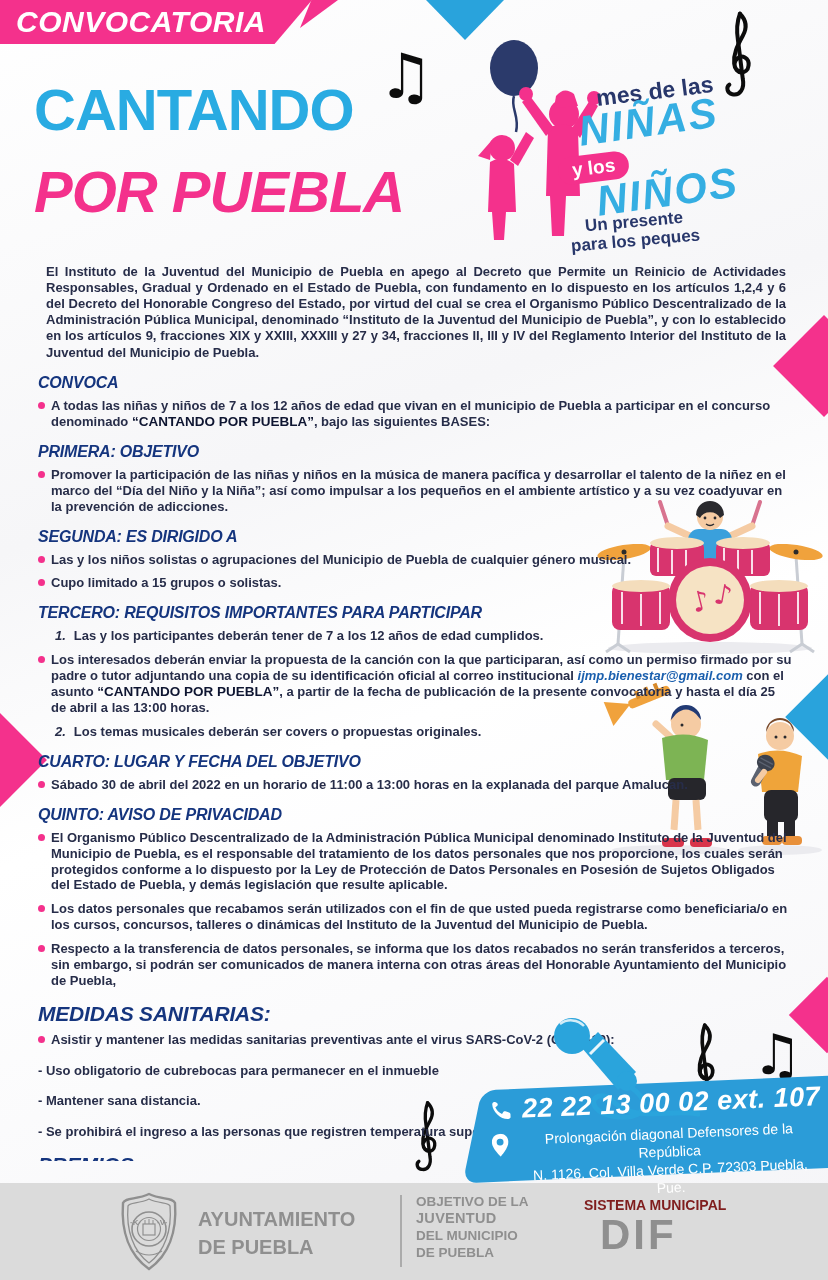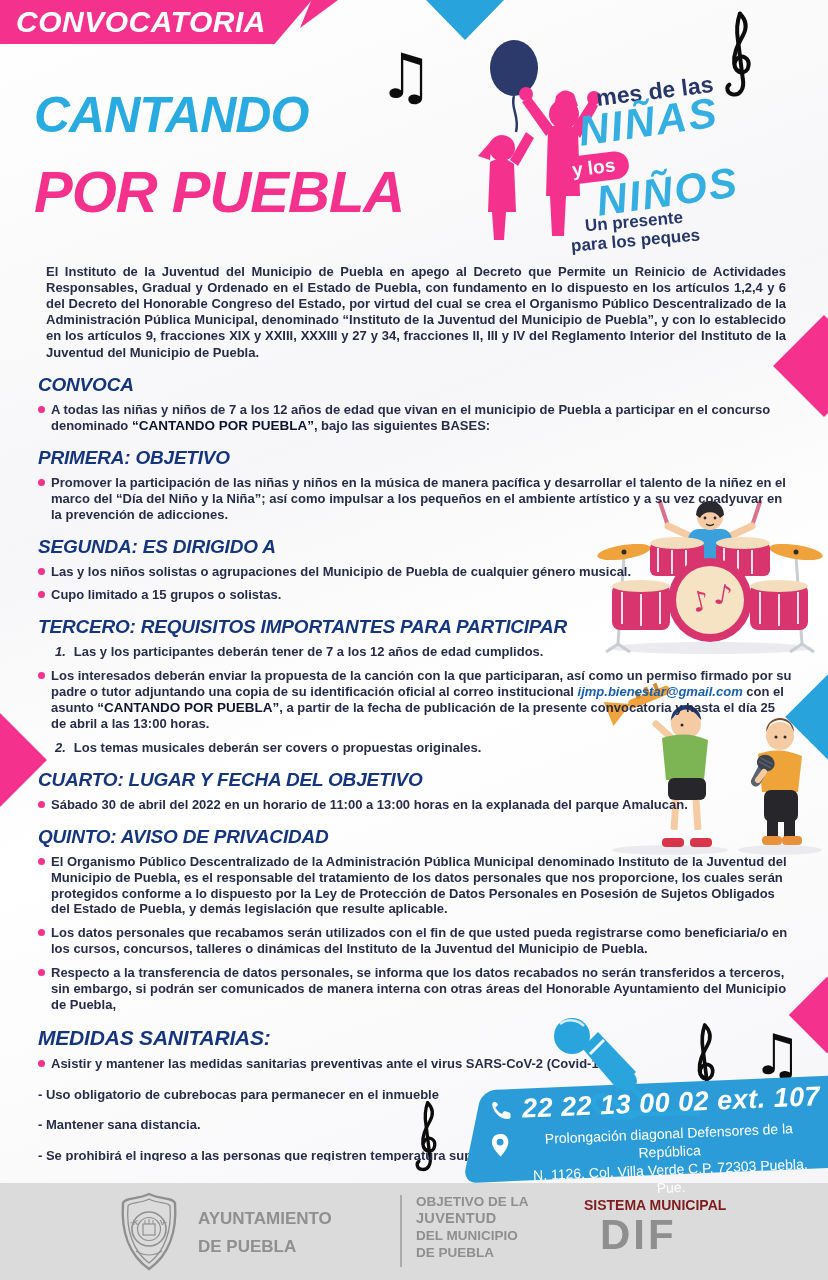--- a/index.html
+++ b/index.html
@@ -9,39 +9,39 @@
     font-family:"Liberation Sans","DejaVu Sans",sans-serif;color:#272D49;
   }
   
   .banner{position:absolute;left:0;top:0;width:312px;height:44px;background:#F4318C;
     clip-path:polygon(0 0,100% 0,88% 100%,0 100%);display:flex;align-items:center;}
   .banner span{color:#fff;font-size:30px;font-weight:700;font-style:italic;letter-spacing:.5px;padding-left:16px;}
   .banner-corner{position:absolute;left:300px;top:0;width:38px;height:28px;background:#F4318C;
     clip-path:polygon(30% 0,100% 0,0 100%);}
   .top-triangle{position:absolute;left:426px;top:0;width:78px;height:40px;background:#29A3DC;
     clip-path:polygon(0 0,100% 0,50% 100%);}
-  .title-1{position:absolute;left:34px;top:86px;font-size:50px;font-weight:700;font-style:italic;
+  .title-1{position:absolute;left:34px;top:76px;font-size:58px;font-weight:700;
     color:#29ABE2;letter-spacing:-1px;}
   .title-2{position:absolute;left:34px;top:158px;font-size:58px;font-weight:700;font-style:italic;
     color:#F4318C;letter-spacing:-1px;}
   .title-note{position:absolute;left:378px;top:40px;font-size:62px;color:#0c0c0c;font-family:"DejaVu Sans",sans-serif;}
   
   .logo{position:absolute;left:468px;top:36px;width:310px;height:210px;}
   .logo .t{position:absolute;font-weight:700;white-space:nowrap;}
   .logo-mes{left:128px;top:42px;color:#28376B;font-size:23px;transform:rotate(-7deg);}
   .logo-ninas{left:110px;top:62px;color:#35AEE2;font-size:42px;font-style:italic;transform:rotate(-8deg);letter-spacing:2px;}
   .logo-ylos{left:90px;top:118px;background:#F4318C;color:#fff;font-size:19px;padding:3px 14px;border-radius:16px;transform:rotate(-7deg);}
   .logo-ninos{left:128px;top:132px;color:#35AEE2;font-size:42px;font-style:italic;transform:rotate(-8deg);letter-spacing:2px;}
   .logo-sub{left:102px;top:176px;color:#28376B;font-size:17px;line-height:19px;transform:rotate(-5deg);text-align:center;}
   .clef{position:absolute;}
   
   .content{position:absolute;left:38px;top:256px;width:756px;height:905px;overflow:hidden;z-index:3;}
   .intro{margin:8px;font-size:13px;font-weight:700;line-height:1.24;text-align:justify;color:#272D49;}
   .doc-section{margin-top:13px;}
-  .sec-heading{margin:0 0 6px 0;font-size:19px;font-weight:700;font-style:italic;color:#15357E;letter-spacing:-.2px;}
+  .sec-heading{margin:0 0 6px 0;font-size:16px;font-weight:700;font-style:italic;color:#15357E;letter-spacing:-.2px;}
   .sec-heading.big{font-size:21px;margin-top:4px;}
   .item{margin:0 0 8px 0;font-size:13px;font-weight:700;line-height:1.22;color:#272D49;}
   .item.bullet{padding-left:13px;text-indent:-13px;}
   .item .dot{display:inline-block;width:7px;height:7px;border-radius:50%;background:#F4318C;margin-right:6px;vertical-align:1px;}
   .item.num{padding-left:34px;text-indent:-17px;}
   .item .num{font-style:italic;margin-right:8px;}
   .item.dash{margin:15px 0 3px 0;}
   .item span.strong{color:#0E1531;font-size:13.5px;}
   .item span.email{color:#1A5FAE;font-style:italic;}
   
@@ -51,21 +51,21 @@
   
   .panel{position:absolute;left:472px;top:1082px;width:420px;height:92px;background:#2B9CD8;
     border-radius:14px;transform:rotate(-2.4deg) skewX(-14deg);z-index:4;}
   .panel-content{position:absolute;left:492px;top:1088px;width:330px;transform:rotate(-2.4deg);z-index:5;color:#fff;}
   .phone-row{display:flex;align-items:center;gap:10px;}
   .phone-row .num{font-size:27px;font-weight:700;font-style:italic;white-space:nowrap;letter-spacing:.5px;}
   .addr-row{display:flex;align-items:flex-start;gap:8px;margin-top:6px;}
   .addr{font-size:14px;font-weight:400;line-height:18px;text-align:center;}
   
   .footer{position:absolute;left:0;bottom:0;width:828px;height:97px;background:#DBDBDB;z-index:2;}
-  .f-ayto{position:absolute;left:198px;top:22px;font-size:17px;font-weight:700;line-height:28px;color:#8F8F8F;}
+  .f-ayto{position:absolute;left:198px;top:22px;font-size:20px;font-weight:700;line-height:28px;color:#8F8F8F;}
   .f-div{position:absolute;left:400px;top:12px;width:2px;height:72px;background:#ABABAB;}
   .f-inst{position:absolute;left:416px;top:10px;font-size:13.5px;font-weight:700;line-height:17px;color:#8F8F8F;}
   .f-inst .hv{font-size:14.5px;letter-spacing:.3px;margin-top:32px;}
   .f-dif-l{position:absolute;left:584px;top:14px;font-size:14px;font-weight:700;color:#7f1d1d;}
   .f-dif{position:absolute;left:600px;top:28px;font-size:42px;font-weight:700;letter-spacing:3px;color:#8F8F8F;}
   .crest{position:absolute;left:116px;top:8px;}
   .mnote{position:absolute;font-family:"DejaVu Sans",sans-serif;color:#0c0c0c;z-index:1;}
 </style>
 </head>
 <body>

